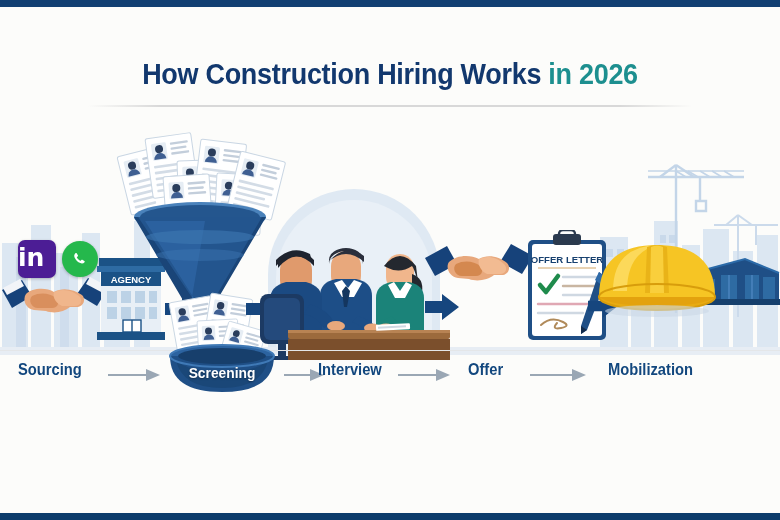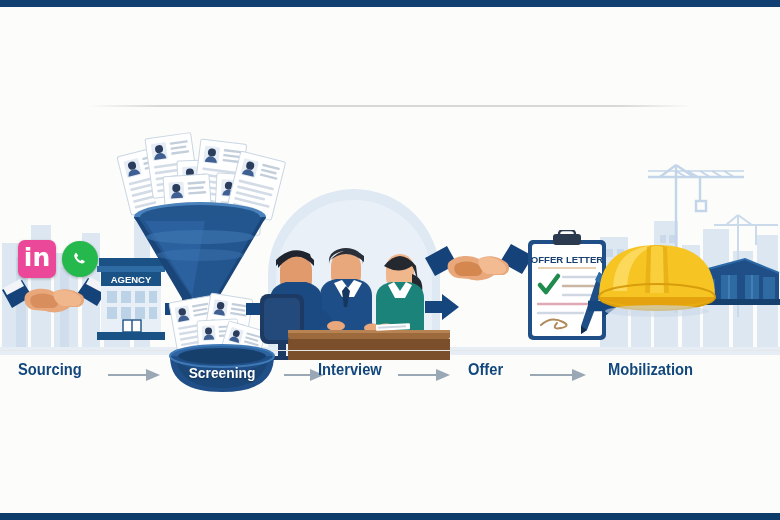--- a/index.html
+++ b/index.html
@@ -39,24 +39,24 @@
   .scene {
     position:absolute; left:0; top:125px; width:780px; height:230px;
   }
   .skyline { position:absolute; inset:0; }
 
   
   .s1 { position:absolute; left:0px; top:105px; width:175px; height:125px; }
 
   .li-badge {
     position:absolute; left:18px; top:10px; width:38px; height:38px;
-    background:#ec4899; border-radius:7px;
+    background:#4c1d95; border-radius:7px;
     box-shadow:0 1px 3px rgba(0,0,0,.25);
     color:#fff; font-weight:bold; font-size:25px; line-height:36px;
-    text-align:center;
+    text-align:left;
     font-family:"DejaVu Sans", sans-serif;
   }
   .wa-badge {
     position:absolute; left:62px; top:11px; width:36px; height:36px;
     background:#25b84c; border-radius:50%;
     box-shadow:0 1px 3px rgba(0,0,0,.25);
     display:flex; align-items:center; justify-content:center;
   }
 
   .agency {
@@ -109,20 +109,25 @@
   }
 </style>
 </head>
 <body>
 
 <div id="stage">
 
   <div class="rail top"></div>
   <div class="rail bottom"></div>
 
+  <div class="title-wrap">
+    <div class="title">
+      <span class="t-main">How Construction Hiring Works</span><span class="t-accent"> in 2026</span>
+    </div>
+  </div>
   <div class="title-rule"></div>
 
   <div class="scene">
 
     <svg class="skyline" viewBox="0 0 780 230">
 
       <g fill="#dce7f2">
         <rect x="2" y="118" width="26" height="112"></rect>
         <rect x="31" y="100" width="20" height="130"></rect>
         <rect x="54" y="128" width="24" height="102"></rect>

